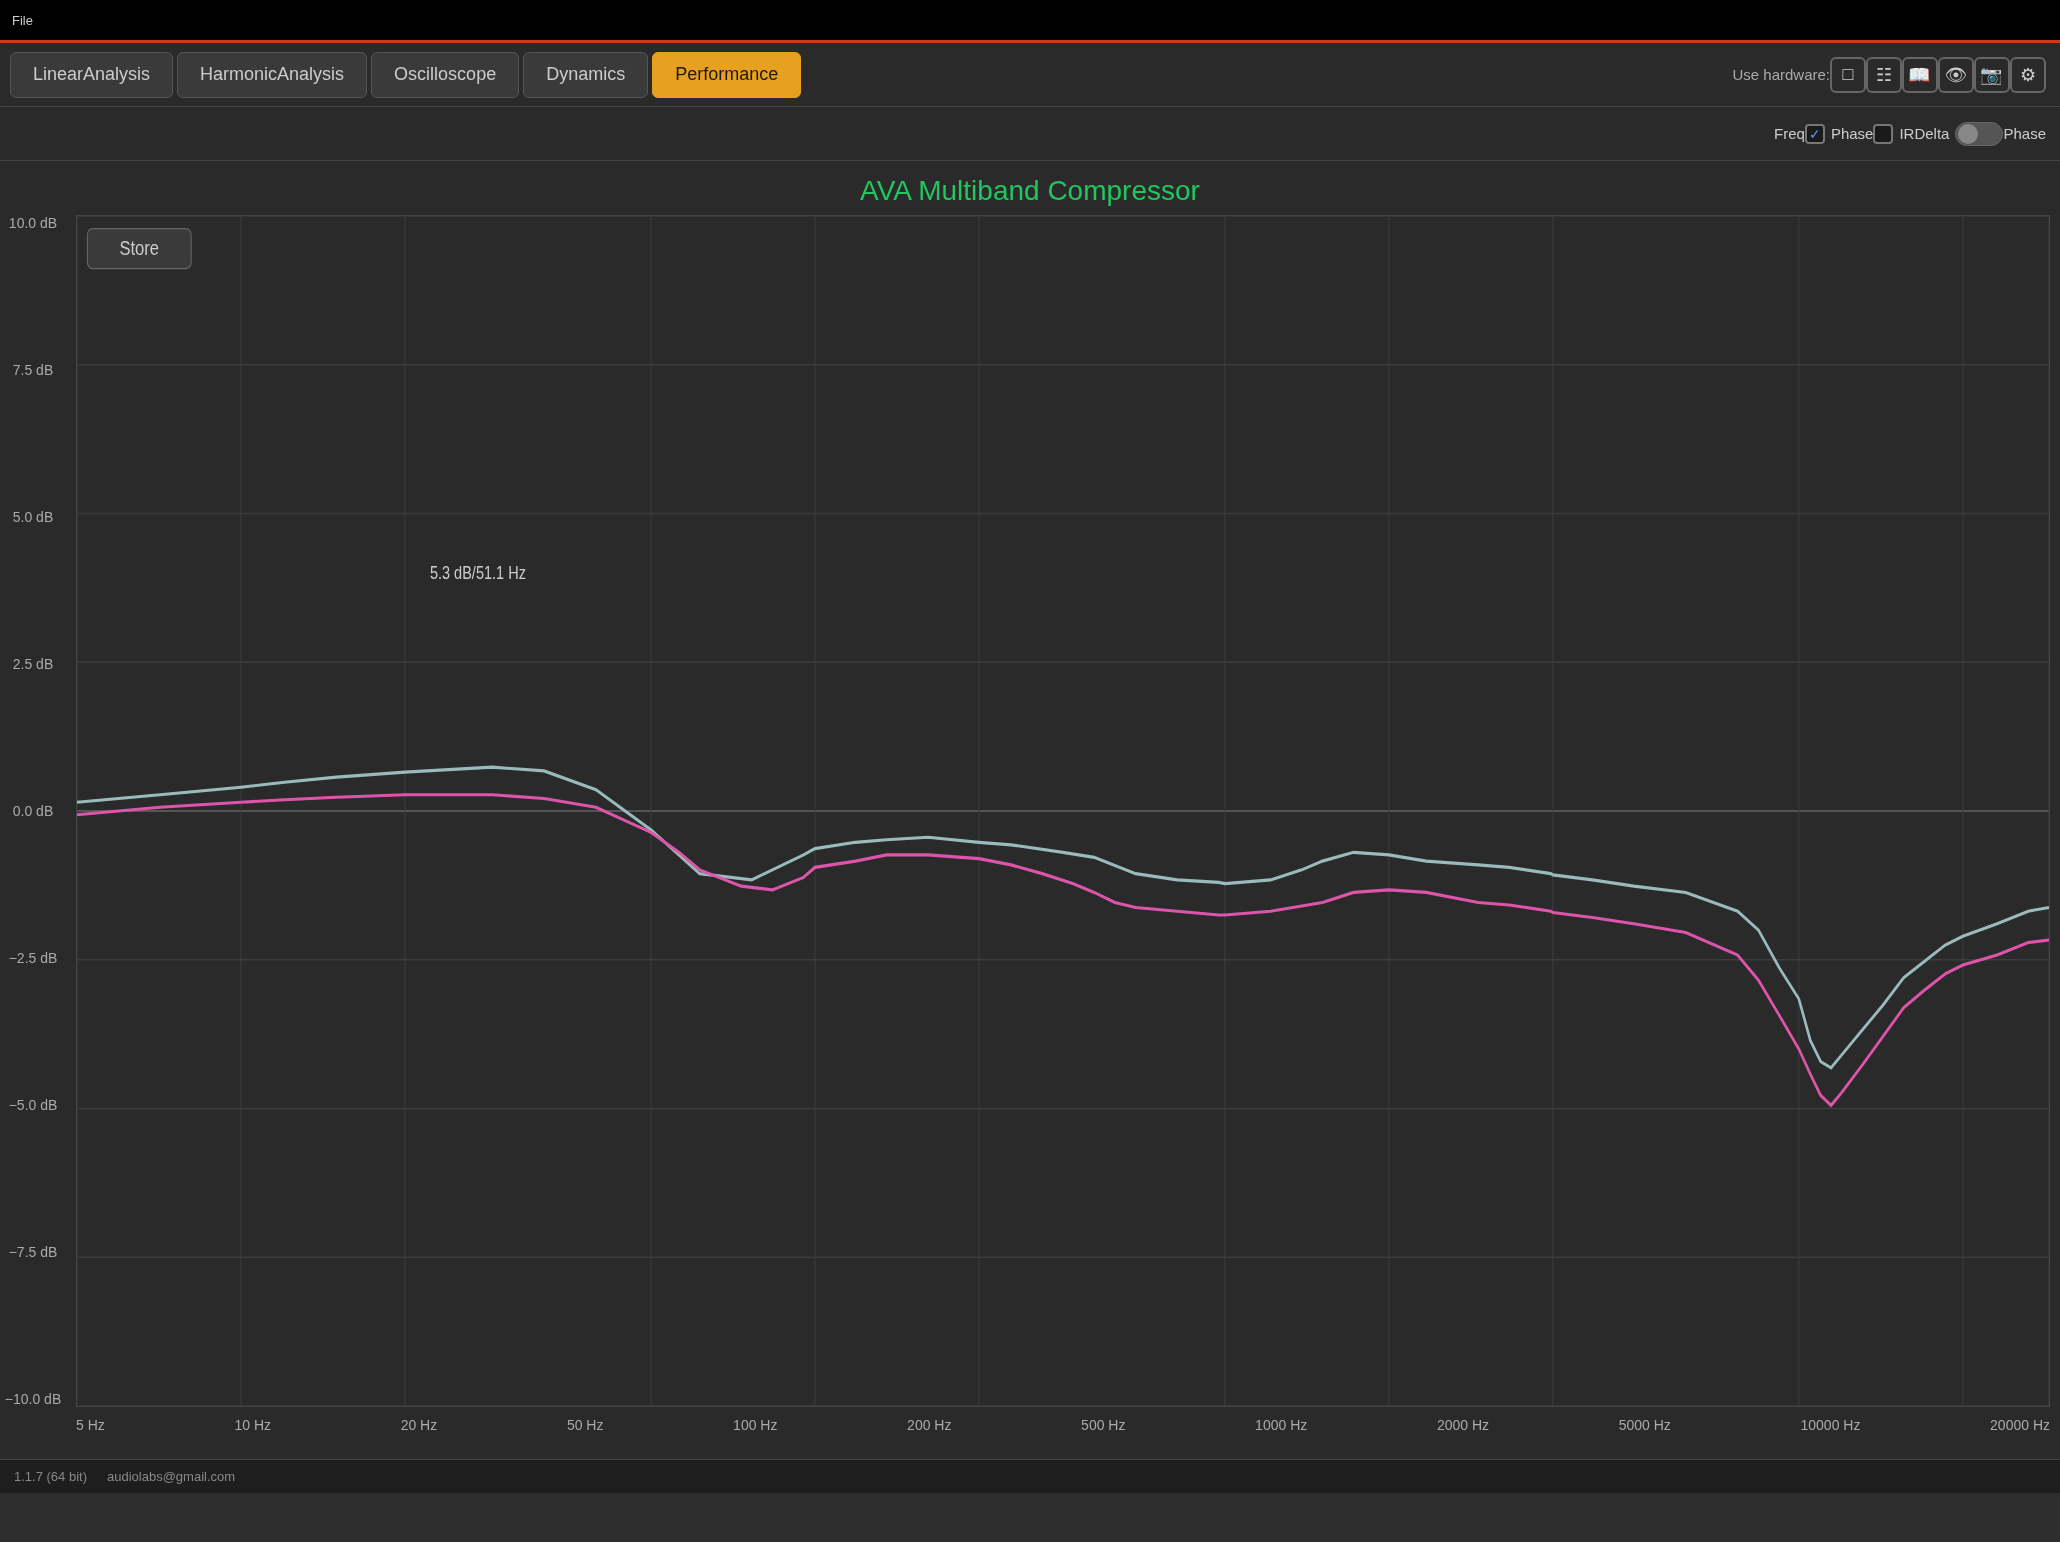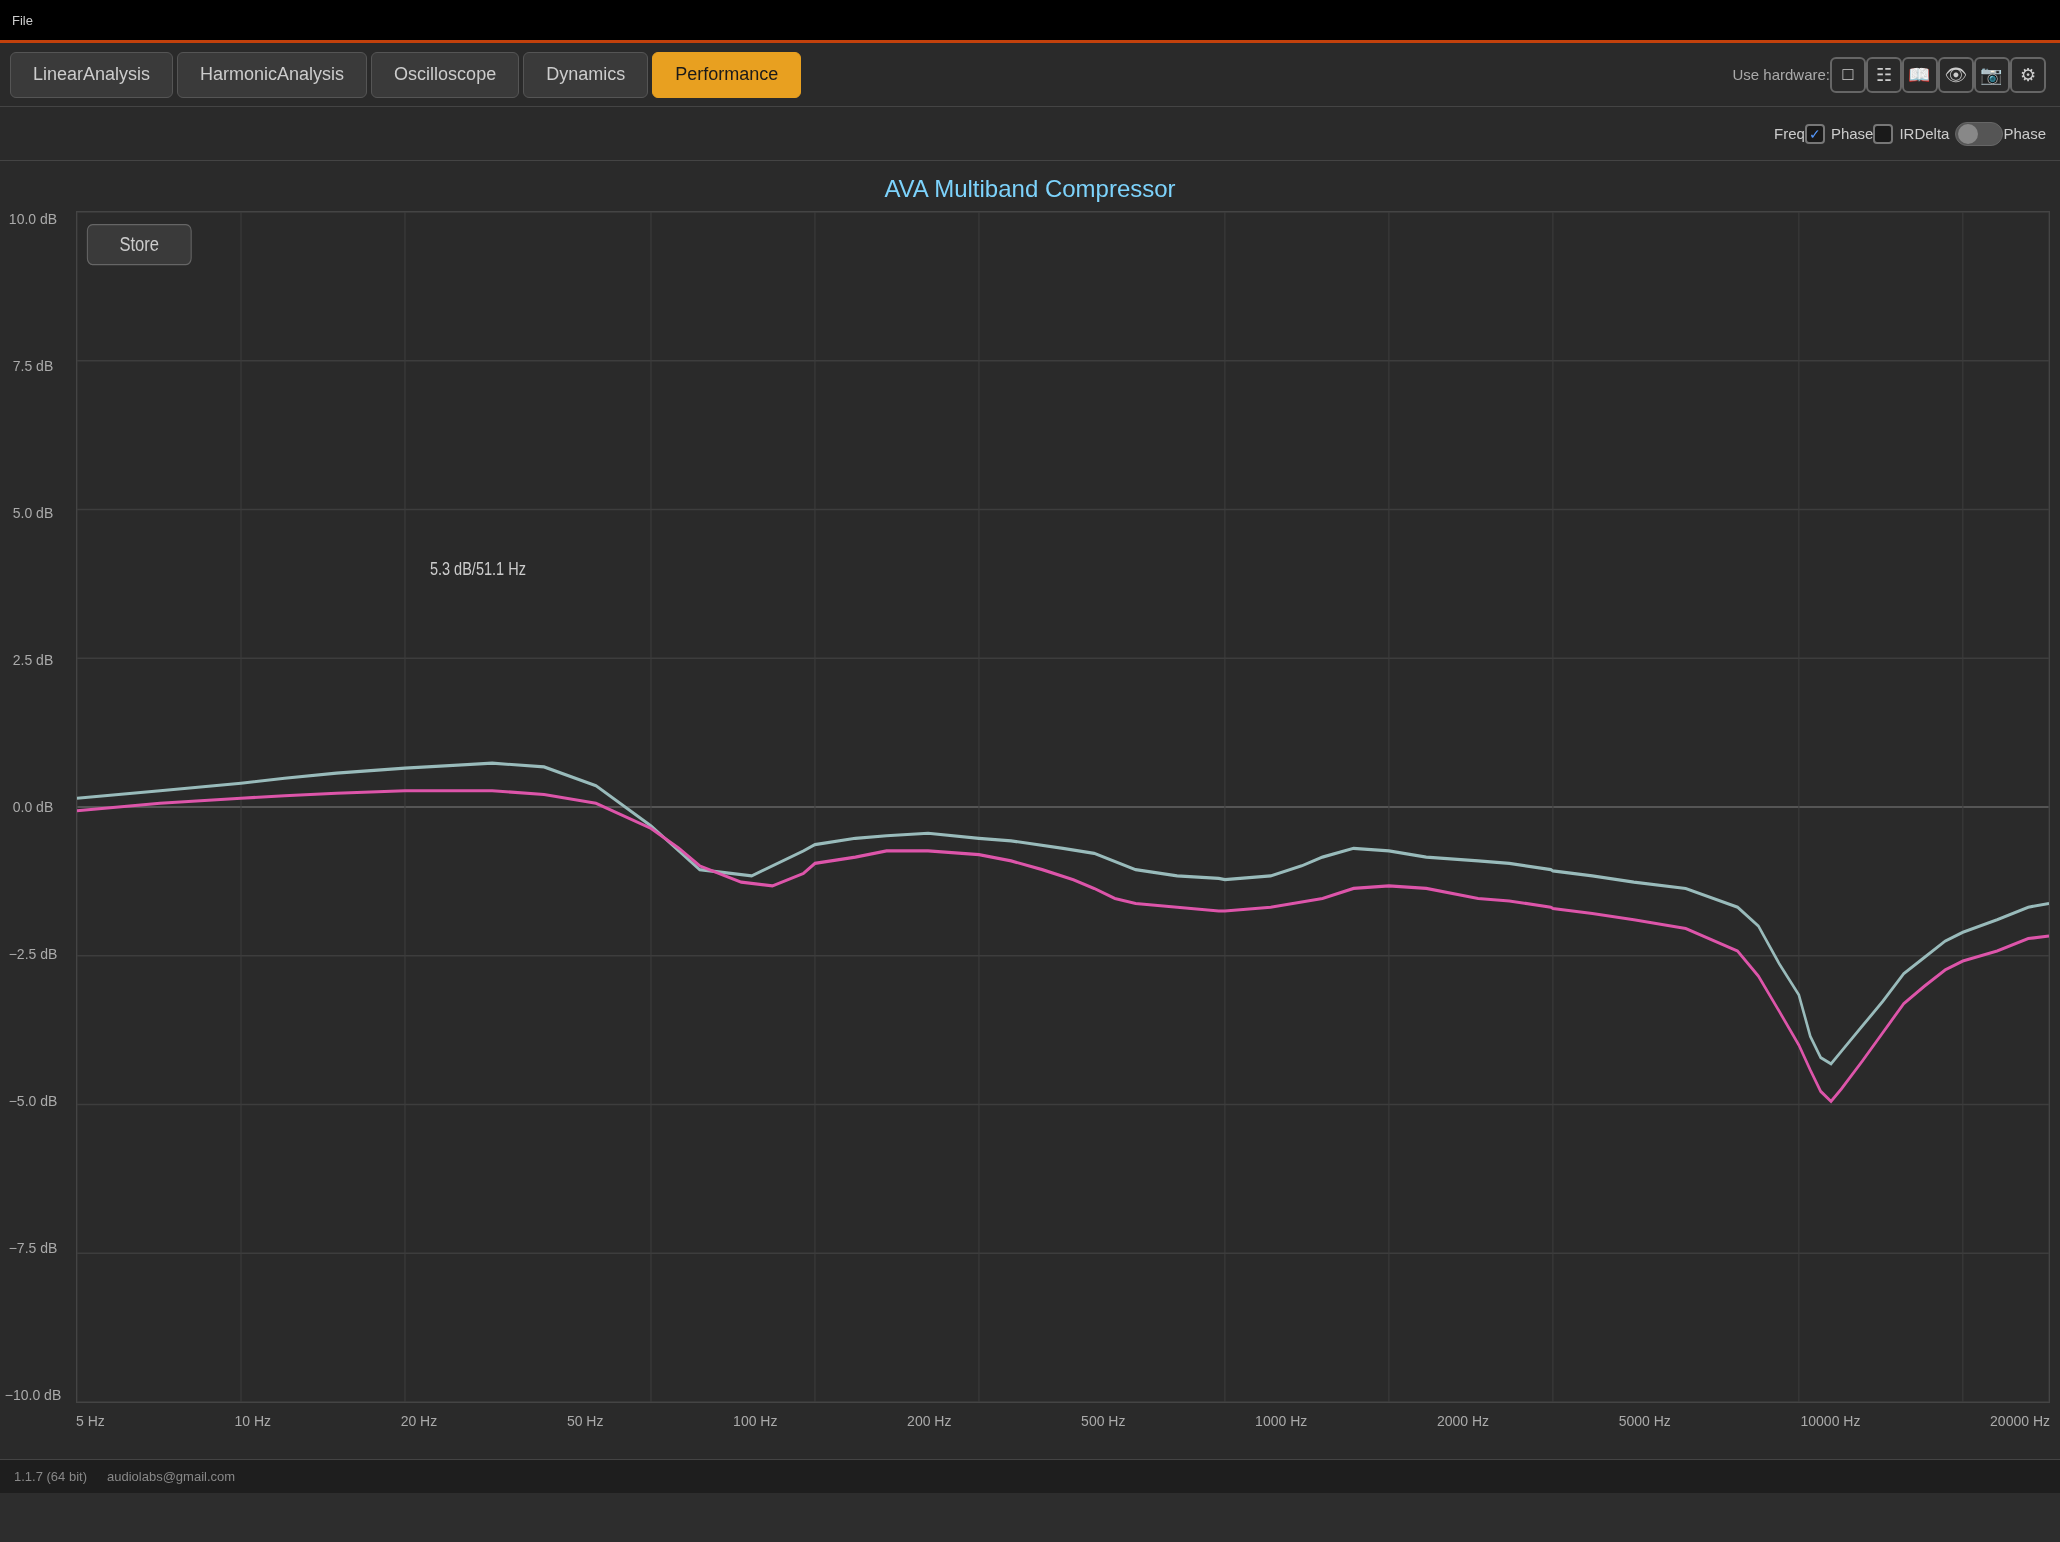--- a/index.html
+++ b/index.html
@@ -131,22 +131,22 @@
     }
     
     #chart-container {
       position: relative;
       background: #2a2a2a;
       margin: 0;
       flex: 1;
     }
     #chart-title {
       text-align: center;
-      font-size: 24px;
-      color: #7dd3fc;
+      font-size: 28px;
+      color: #22c55e;
       padding: 14px 0 8px;
     }
     #chart-wrap {
       position: relative;
       margin: 0 auto;
       padding-left: 70px;
       padding-right: 20px;
       padding-bottom: 50px;
     }
     #y-axis {

